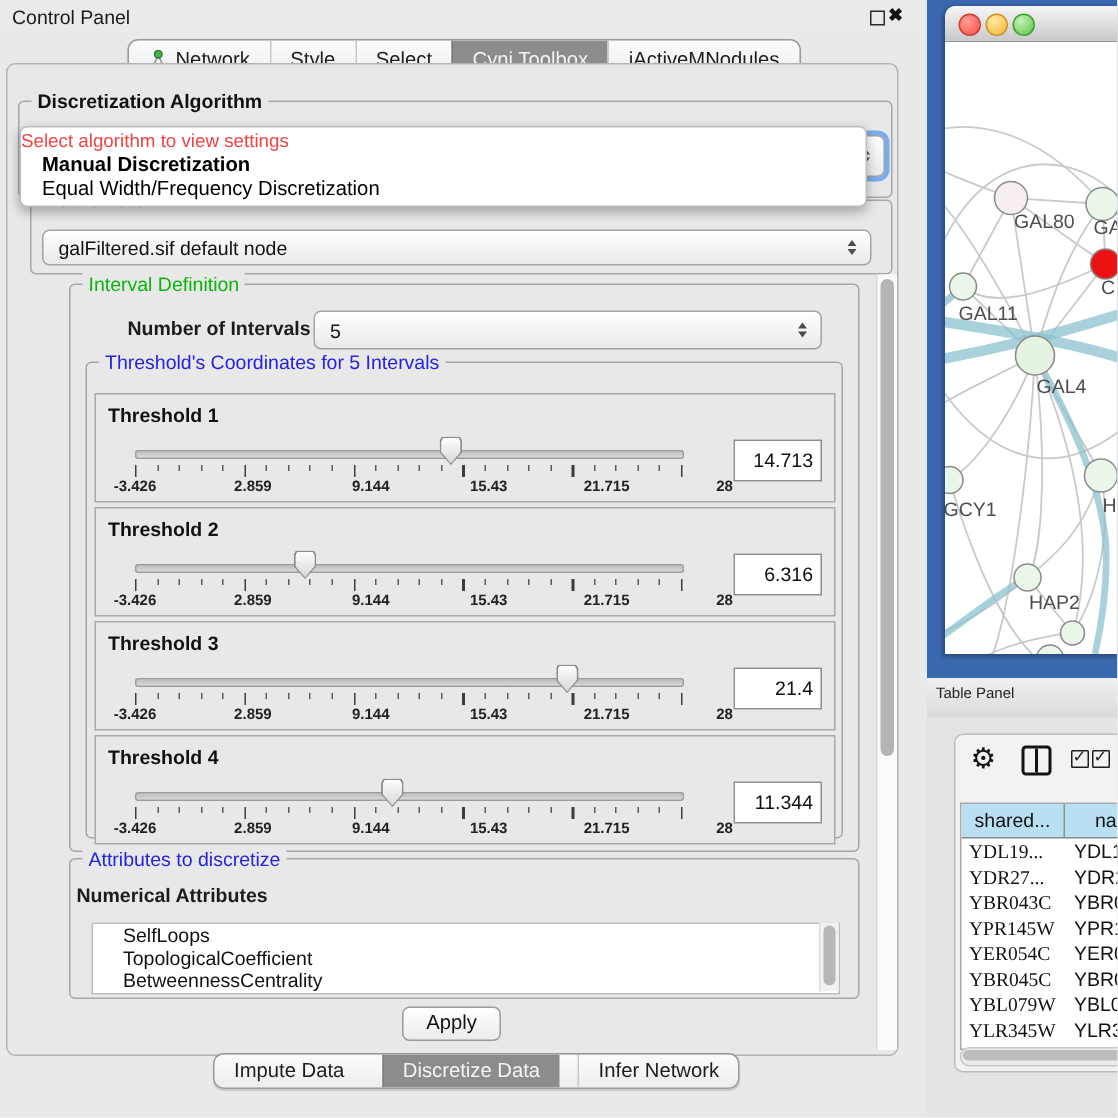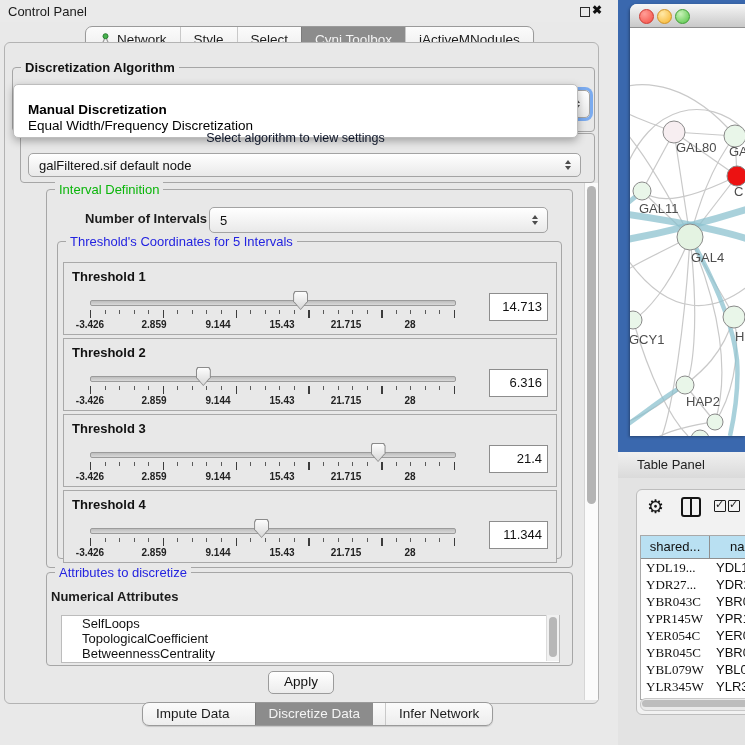--- a/index.html
+++ b/index.html
@@ -40,21 +40,21 @@
   .combo .val{padding-left:10px;flex:1;font-size:13px;color:#111;}
   .stepper{width:9px;margin-right:8px;display:flex;flex-direction:column;align-items:center;gap:2px;}
   .arr-up{width:0;height:0;border-left:3.5px solid transparent;border-right:3.5px solid transparent;border-bottom:4.5px solid #4c4c4c;}
   .arr-dn{width:0;height:0;border-left:3.5px solid transparent;border-right:3.5px solid transparent;border-top:4.5px solid #4c4c4c;}
 
   #algo-combo{left:22px;top:90px;width:566px;height:26px;
               box-shadow:0 0 0 3px rgba(95,155,240,.8);}
   
   #algo-popup{position:absolute;left:13px;top:84px;width:563px;height:52px;background:#ffffff;
               border:1px solid #bdbdbd;border-radius:5px;box-shadow:0 3px 8px rgba(0,0,0,.3);z-index:5;}
-  #algo-popup .prompt{position:absolute;left:0;right:0;top:2px;text-align:center;color:#0f172a;font-size:12.5px;margin-top:44px;}
+  #algo-popup .prompt{position:absolute;left:0;right:0;top:2px;color:#ef4444;font-size:12.5px;}
   .pop-item{position:relative;padding-left:14px;font-size:13.5px;line-height:16px;color:#000;}
   .pop-item.b{font-weight:bold;}
   #popup-items{position:absolute;left:0;top:17px;right:0;}
 
   
   #vscroll{position:absolute;left:584px;top:183px;width:13px;height:517px;background:#fbfbfb;
            border-left:1px solid #d6d6d6;}
   #vscroll .thumb{position:absolute;left:2px;top:3px;width:9px;height:318px;border-radius:5px;background:#b4b4b4;}
 
   
@@ -64,21 +64,21 @@
   .track{position:absolute;left:0;top:37px;width:364px;height:4px;border-radius:2px;
          background:linear-gradient(#bdbdbd,#d9d9d9);border:1px solid #9b9b9b;}
   .handle-w{position:absolute;top:28px;width:15px;height:19px;
             clip-path:polygon(10% 0,90% 0,100% 15%,100% 55%,50% 100%,0 55%,0 15%);background:#8b8b8b;}
   .handle-i{position:absolute;left:1px;top:1px;width:13px;height:17px;
             clip-path:polygon(10% 0,90% 0,100% 15%,100% 55%,50% 100%,0 55%,0 15%);
             background:linear-gradient(#fdfdfd,#d7d7d7);}
   .ticks{position:absolute;left:0;top:47px;width:364px;height:8px;}
   .tick{position:absolute;top:0;width:1px;height:4px;background:#5a5a5a;}
   .tick.major{height:8px;width:1.4px;background:#3c3c3c;}
-  .ticklabels{position:absolute;left:0;top:56px;width:320px;height:12px;}
+  .ticklabels{position:absolute;left:0;top:56px;width:393px;height:12px;}
   .ticklabel{position:absolute;transform:translateX(-50%);font-size:10px;font-weight:bold;color:#222;white-space:nowrap;}
   .vfield{position:absolute;right:8px;top:30px;width:52px;height:26px;background:#fff;border:1px solid #8d8d8d;
           font-size:13px;color:#111;text-align:right;line-height:26px;padding-right:5px;}
 
   
   #attr-list{position:absolute;left:14px;top:42px;width:497px;height:46px;background:#fff;border:1px solid #bcbcbc;overflow:hidden;}
   .attr-item{padding-left:20px;font-size:13px;line-height:15px;color:#111;}
   #attr-scroll{position:absolute;right:0;top:0;width:12px;height:46px;background:#f1f1f1;border-left:1px solid #dcdcdc;}
   #attr-scroll .thumb{position:absolute;left:2px;top:2px;width:8px;height:40px;background:#b7b7b7;border-radius:4px;}
 
@@ -92,21 +92,21 @@
   #mac-titlebar{position:absolute;left:0;top:0;width:115px;height:23px;border-radius:7px 0 0 0;
                 background:linear-gradient(#f6f6f6,#c9c9c9);border-bottom:1px solid #8f8f8f;}
   .light{position:absolute;top:5px;width:13px;height:13px;border-radius:50%;}
   #light-red{left:9px;background:radial-gradient(circle at 35% 30%,#ff9f98,#f44c42);border:1px solid #ce3a33;}
   #light-yellow{left:27px;background:radial-gradient(circle at 35% 30%,#ffe9a8,#f7b32b);border:1px solid #cf9325;}
   #light-green{left:45px;background:radial-gradient(circle at 35% 30%,#c9f2b9,#52c443);border:1px solid #3f9d36;}
   #net-canvas{position:absolute;left:0;top:24px;width:115px;height:408px;overflow:hidden;}
 
   #table-panel-bar{position:absolute;left:618px;top:452px;width:127px;height:26px;
                    background:linear-gradient(#f0f0f0,#dadada);border-bottom:1px solid #b5b5b5;}
-  #table-panel-bar .title{position:absolute;left:19px;top:5px;font-size:13px;color:#222;text-align:center;}
+  #table-panel-bar .title{position:absolute;left:6px;top:5px;font-size:10px;color:#222;text-align:center;}
   #tp-bg{position:absolute;left:618px;top:478px;width:127px;height:267px;background:#e3e3e3;}
   #tp-panel{position:absolute;left:636px;top:489px;width:160px;height:224px;background:#f2f2f2;
             border:1px solid #bdbdbd;border-radius:6px;}
   #tp-toolbar{position:absolute;left:0;top:0;width:160px;height:44px;}
   #gear{position:absolute;left:10px;top:6px;font-size:19px;color:#141414;line-height:22px;}
   #split-icon{position:absolute;left:44px;top:7px;width:16px;height:16px;border:2px solid #141414;border-radius:3px;}
   #split-icon .bar{position:absolute;left:7px;top:0;width:2px;height:16px;background:#141414;}
   .cb{position:absolute;top:10px;width:10px;height:10px;border:1.5px solid #1d1d1d;border-radius:1px;}
   .cb::after{content:"\2713";position:absolute;left:0px;top:-3px;font-size:11px;color:#1d1d1d;}
   #cb1{left:77px;} #cb2{left:91px;}

